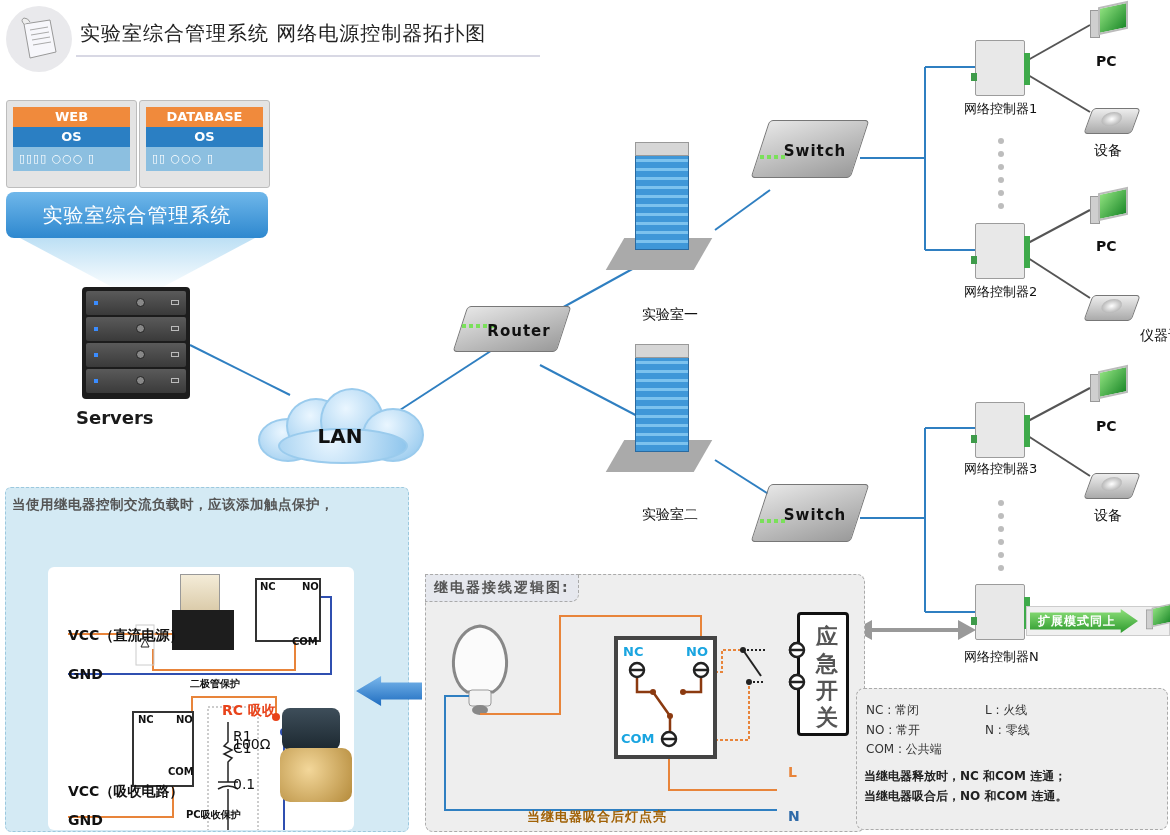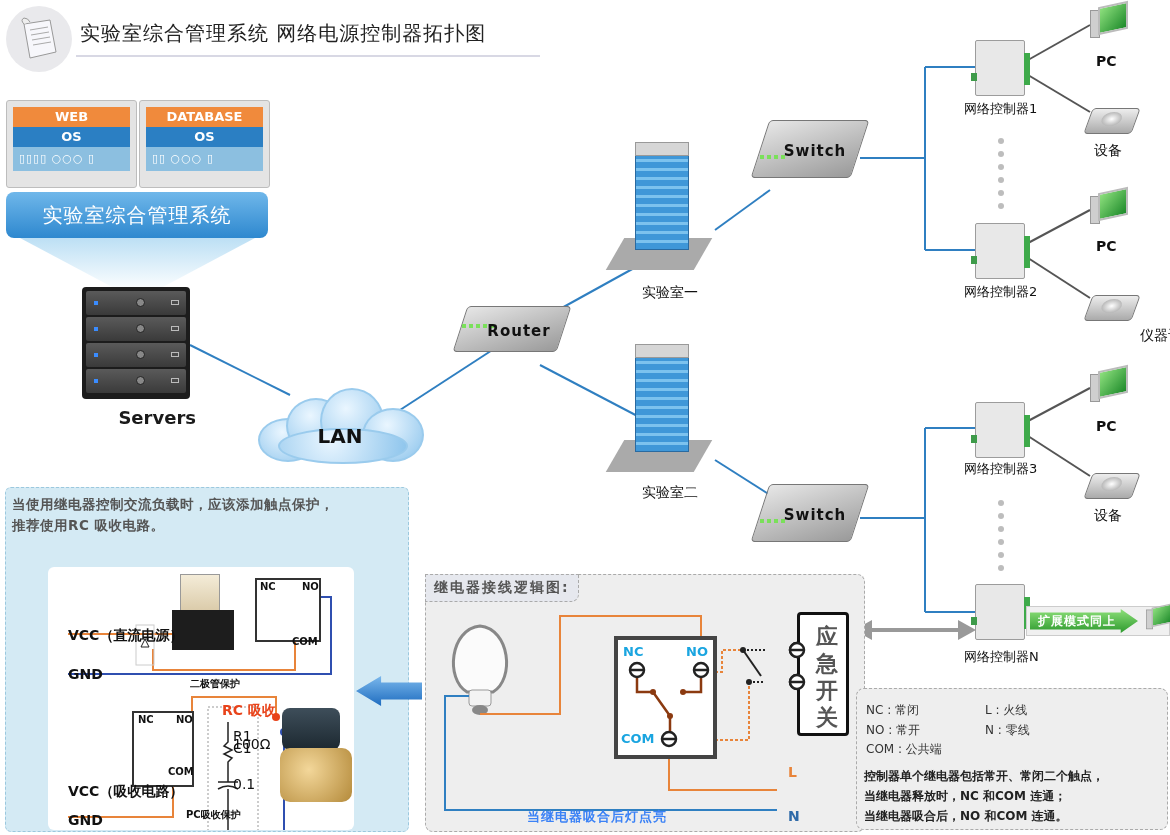--- a/index.html
+++ b/index.html
@@ -23,41 +23,41 @@
   .sys-fan { left: 20px; top: 238px; width: 235px; height: 50px;
              background: linear-gradient(rgba(160,210,240,0.7), rgba(230,245,252,0.2));
              clip-path: polygon(0 0, 100% 0, 60% 100%, 40% 100%); }
 
   
   .rack { left: 82px; top: 287px; width: 108px; height: 112px; background: #1c1c1c; border-radius: 4px; padding: 4px; }
   .rack .unit { height: 24px; margin-bottom: 2px; background: linear-gradient(#5a5a5a, #3a3a3a); border-radius: 2px; position: relative; }
   .rack .led { position: absolute; left: 8px; top: 10px; width: 4px; height: 4px; background: #3a8cff; }
   .rack .knob { position: absolute; left: 50px; top: 7px; width: 9px; height: 9px; border-radius: 50%; background: #888; border: 1px solid #222; }
   .rack .slot { position: absolute; right: 7px; top: 9px; width: 8px; height: 5px; border: 1px solid #bbb; }
-  .label-bold { font-weight: bold; font-size: 18px; color: #1a1a1a; text-align: right; }
+  .label-bold { font-weight: bold; font-size: 18px; color: #1a1a1a; text-align: left; }
 
   
   .cloud { left: 258px; top: 388px; width: 166px; height: 76px; }
   .cloud .c { position: absolute; border-radius: 50%; background: radial-gradient(circle at 40% 30%, #eaf6ff, #8cc4ec); border: 2px solid #9acbed; }
   .lan-label { left: 300px; top: 424px; width: 80px; font-size: 20px; font-weight: bold; color: #111; text-align: center; }
 
   
   .device { width: 120px; height: 50px; border-radius: 4px; background: linear-gradient(160deg, #e6e6e6, #9a9a9a); border: 1px solid #777;
             transform: skewX(-18deg); }
   .device-label { font-weight: bold; font-size: 15px; color: #111; text-align: center; letter-spacing: 1px; }
   .leds { position: absolute; display: flex; gap: 3px; }
   .leds i { display: block; width: 4px; height: 4px; background: #7ae05a; }
 
   
   .building { width: 88px; height: 120px; }
   .building .base { position: absolute; left: 0; bottom: 0; width: 88px; height: 32px; background: #aaa; transform: skewX(-30deg); }
   .building .tower { position: absolute; left: 20px; top: 0; width: 54px; height: 100px;
                      background: repeating-linear-gradient(0deg, #3f97d8 0 6px, #7cc2ee 6px 9px); border: 1px solid #2a6aa0; }
   .building .roof { position: absolute; left: 20px; top: -8px; width: 54px; height: 14px; background: #d6d6d6; border: 1px solid #999; }
-  .lab-label { font-size: 14px; color: #111; text-align: center; }
+  .lab-label { font-size: 14px; color: #111; text-align: center; margin-top: 22px; }
 
   
   .ctrl { width: 50px; height: 56px; background: #e8e8e8; border: 1px solid #9c9c9c; border-radius: 2px; }
   .ctrl .terms { position: absolute; right: -6px; top: 12px; width: 6px; height: 32px; background: #3eaa4a; }
   .ctrl .tab { position: absolute; left: -5px; top: 32px; width: 6px; height: 8px; background: #3e9b4a; }
   .ctrl-label { font-size: 13px; color: #111; white-space: nowrap; }
   .pc { width: 40px; height: 36px; }
   .pc .screen { position: absolute; left: 8px; top: 0; width: 30px; height: 28px; background: linear-gradient(135deg, #8ee07e, #1d8a2a); border: 2px solid #bbb; transform: skewY(-12deg); }
   .pc .stand { position: absolute; left: 0; top: 6px; width: 10px; height: 28px; background: #cfcfcf; border: 1px solid #999; }
   .pc-label { font-weight: bold; font-size: 14px; color: #111; }
@@ -90,21 +90,21 @@
   .logic-panel { left: 425px; top: 574px; width: 440px; height: 258px; background: #eeeeee; border: 1px dashed #aaa; border-radius: 8px; }
   .logic-title { left: 425px; top: 574px; height: 28px; padding: 4px 8px; border: 1px dashed #aaa; border-radius: 0 0 8px 0; background: #e6e8ee;
                  font-size: 14px; font-weight: bold; color: #555; letter-spacing: 2px; }
   .legend-panel { left: 856px; top: 688px; width: 312px; height: 142px; background: #eeeeee; border: 1px dashed #aaa; border-radius: 8px; }
   .legend-txt { font-size: 12px; color: #333; white-space: nowrap; }
   .legend-desc { left: 864px; top: 766px; font-size: 12px; font-weight: bold; color: #222; line-height: 20px; white-space: nowrap; }
   .term-lbl { font-size: 13px; font-weight: bold; color: #1aa5e0; }
   .emergency { left: 797px; top: 612px; width: 52px; height: 124px; border: 3px solid #111; border-radius: 4px; background: #fff;
                font-size: 22px; font-weight: bold; color: #555; text-align: center; line-height: 27px; padding-top: 8px; padding-left: 8px; }
   .wire-lbl { font-size: 14px; font-weight: bold; }
-  .logic-caption { left: 527px; top: 808px; font-size: 13px; font-weight: bold; color: #3b82f6; letter-spacing: 1px; }
+  .logic-caption { left: 527px; top: 808px; font-size: 13px; font-weight: bold; color: #a16207; letter-spacing: 1px; }
 </style>
 </head>
 <body>
 
 <svg id="wires" viewBox="0 0 1170 835">
   <g stroke="#2f7fc1" stroke-width="2" fill="none">
     <line x1="190" y1="345" x2="290" y2="395"></line>
     <line x1="400" y1="410" x2="500" y2="345"></line>
     <line x1="540" y1="320" x2="645" y2="262"></line>
     <line x1="540" y1="365" x2="645" y2="420"></line>
@@ -301,21 +301,20 @@
 <div class="abs expand"></div>
 <div class="abs expand-arrow">扩展模式同上</div>
 <div class="abs pc" style="left:1140px; top:600px; transform:scale(0.7);">
     <span class="stand"></span>
     <span class="screen"></span>
   </div>
 
 <div class="abs note-panel"></div>
 <div class="abs note-text">
   <div>当使用继电器控制交流负载时，应该添加触点保护，</div>
-  <div>推荐使用RC 吸收电路。</div>
 </div>
 <div class="abs note-img"></div>
 
 <svg class="abs" style="left:48px; top:567px;" width="306" height="263">
   <g fill="none" stroke-width="2">
     <path d="M20 67 L132 67" stroke="#e8843a"></path>
     <path d="M105 82 L105 103 L247 103 L247 75" stroke="#e8843a"></path>
     <path d="M20 107 L283 107 L283 30 L265 30" stroke="#2f4fb0"></path>
     <path d="M210 30 L210 40 L236 40 M240 40 L255 40 L255 30" stroke="#a0443a" stroke-width="1"></path>
     <path d="M237 40 L238 70" stroke="#a0443a" stroke-width="1"></path>
@@ -420,16 +419,15 @@
 <div class="abs wire-lbl" style="left:788px; top:764px; color:#e8843a;">L</div>
 <div class="abs wire-lbl" style="left:788px; top:808px; color:#2f6aa8;">N</div>
 <div class="abs logic-caption">当继电器吸合后灯点亮</div>
 
 <div class="abs legend-txt" style="left:866px; top:702px;"><span>NC</span> : <span>常闭</span></div>
 <div class="abs legend-txt" style="left:985px; top:702px;"><span>L</span> : <span>火线</span></div>
 <div class="abs legend-txt" style="left:866px; top:722px;"><span>NO</span> : <span>常开</span></div>
 <div class="abs legend-txt" style="left:985px; top:722px;"><span>N</span> : <span>零线</span></div>
 <div class="abs legend-txt" style="left:866px; top:741px;"><span>COM</span> : <span>公共端</span></div>
 <div class="abs legend-desc">
-  <div>控制器单个继电器包括常开、常闭二个触点，</div>
   <div>当继电器释放时，NC 和COM 连通；</div>
   <div>当继电器吸合后，NO 和COM 连通。</div>
 </div>
 
 </body></html>

